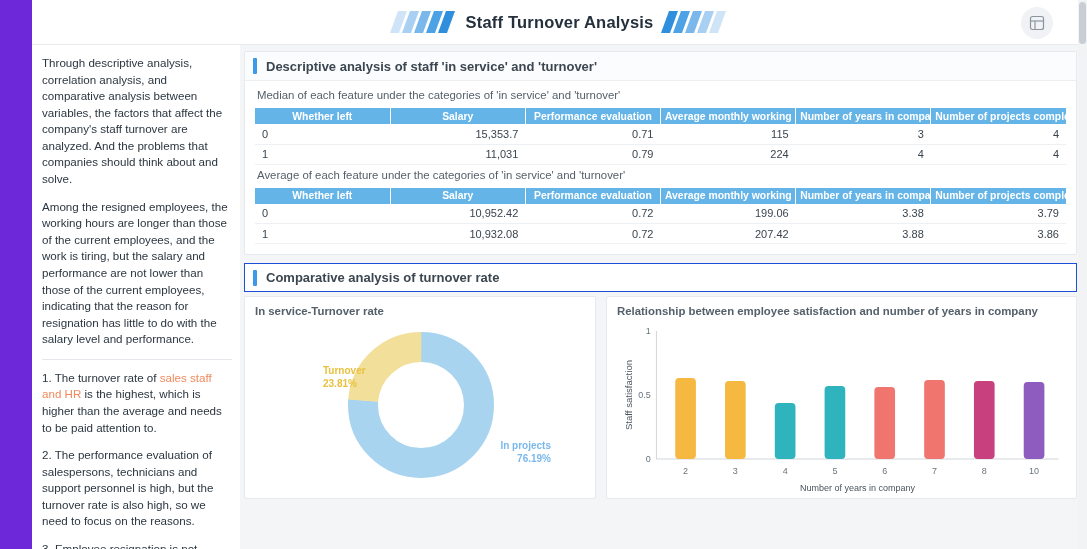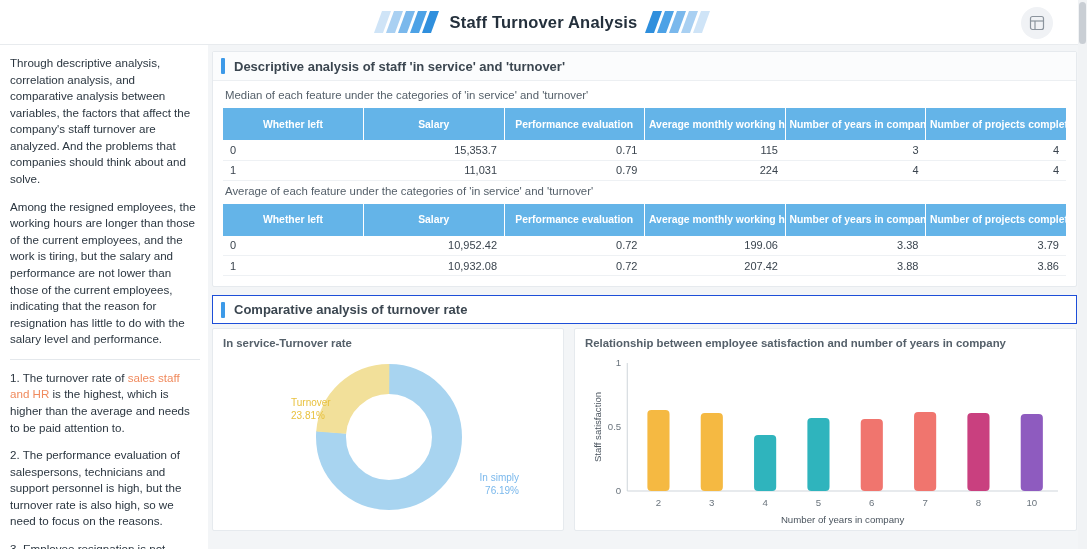--- a/index.html
+++ b/index.html
@@ -6,22 +6,23 @@
   html, body {
     margin: 0; padding: 0;
     width: 1087px; height: 549px;
     overflow: hidden;
     background: #f4f6f8;
     font-family: "Liberation Sans", sans-serif;
   }
   .page {
     position: relative;
     width: 1087px; height: 549px;
-    background: #f0abfc;
-    overflow: hidden;
+    background: #6d28d9;
+    overflow: hidden;
+    padding-left: 32px;
   }
 
   
   .header {
     position: relative;
     height: 45px;
     background: #ffffff;
     border-bottom: 1px solid #e8ebee;
     display: flex;
     align-items: center;
@@ -134,21 +135,21 @@
     width: 100%;
     border-collapse: collapse;
     font-size: 11px;
     table-layout: fixed;
   }
   table.dt th {
     background: #64b4e8;
     color: #ffffff;
     font-weight: bold;
     font-size: 10.4px;
-    height: 32px;
+    height: 16px;
     text-align: center;
     border-right: 1px solid #ffffff;
     padding: 0 4px;
     white-space: nowrap;
     overflow: hidden;
   }
   table.dt th:last-child { border-right: none; }
   table.dt td {
     height: 20px;
     border-bottom: 1px solid #eef1f4;
@@ -175,21 +176,21 @@
     color: #55606a;
     margin-bottom: 2px;
     font-weight: bold;
   }
 
   .donut-wrap { position: relative; width: 100%; height: 168px; }
   .donut-label {
     position: absolute;
     font-size: 10px;
     line-height: 1.25;
-    font-weight: normal;
+    font-weight: bold;
   }
   .donut-label.turnover { left: 68px; top: 46px; color: #e8c13e; text-align: left; }
   .donut-label.inservice { right: 34px; bottom: 22px; color: #7ab8ec; text-align: right; }
 
   .axis-label {
     font-size: 9.6px;
     fill: #6a747d;
   }
   .axis-title {
     font-size: 9.6px;
@@ -343,21 +344,21 @@
               <g transform="translate(166,86)">
                 <circle r="58" fill="none" stroke="#a8d4f0" stroke-width="30" stroke-dasharray="277.7 86.8" transform="rotate(-90)"></circle>
                 <circle r="58" fill="none" stroke="#f2e09a" stroke-width="30" stroke-dasharray="86.8 277.7" transform="rotate(184.3)"></circle>
               </g>
             </svg>
             <div class="donut-label turnover">
               <div>Turnover</div>
               <div>23.81%</div>
             </div>
             <div class="donut-label inservice">
-              <div>In simply</div>
+              <div>In projects</div>
               <div>76.19%</div>
             </div>
           </div>
         </div>
 
         <div class="chart-card right">
           <div class="chart-title">Relationship between employee satisfaction and number of years in company</div>
           <svg width="100%" height="176" viewBox="0 0 478 176" preserveAspectRatio="none">
 
             <line x1="42" y1="12" x2="42" y2="140" stroke="#cfd5db" stroke-width="1"></line>

